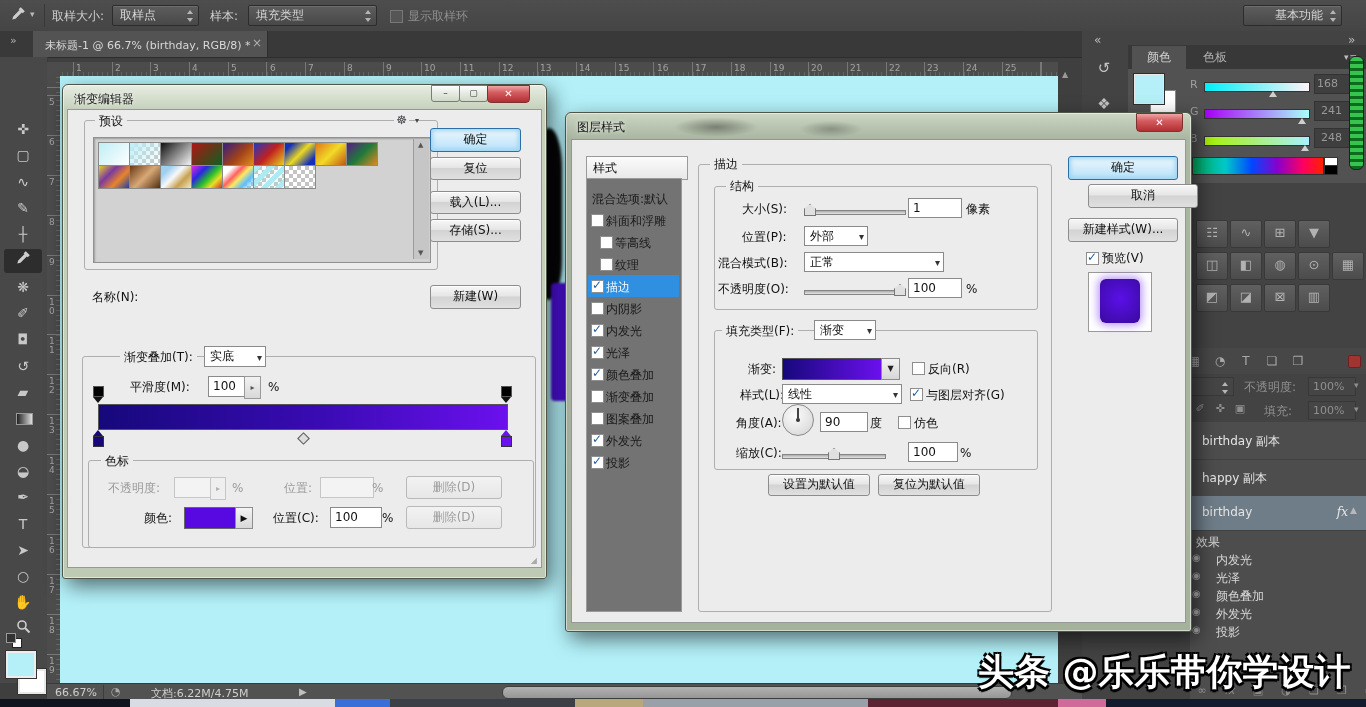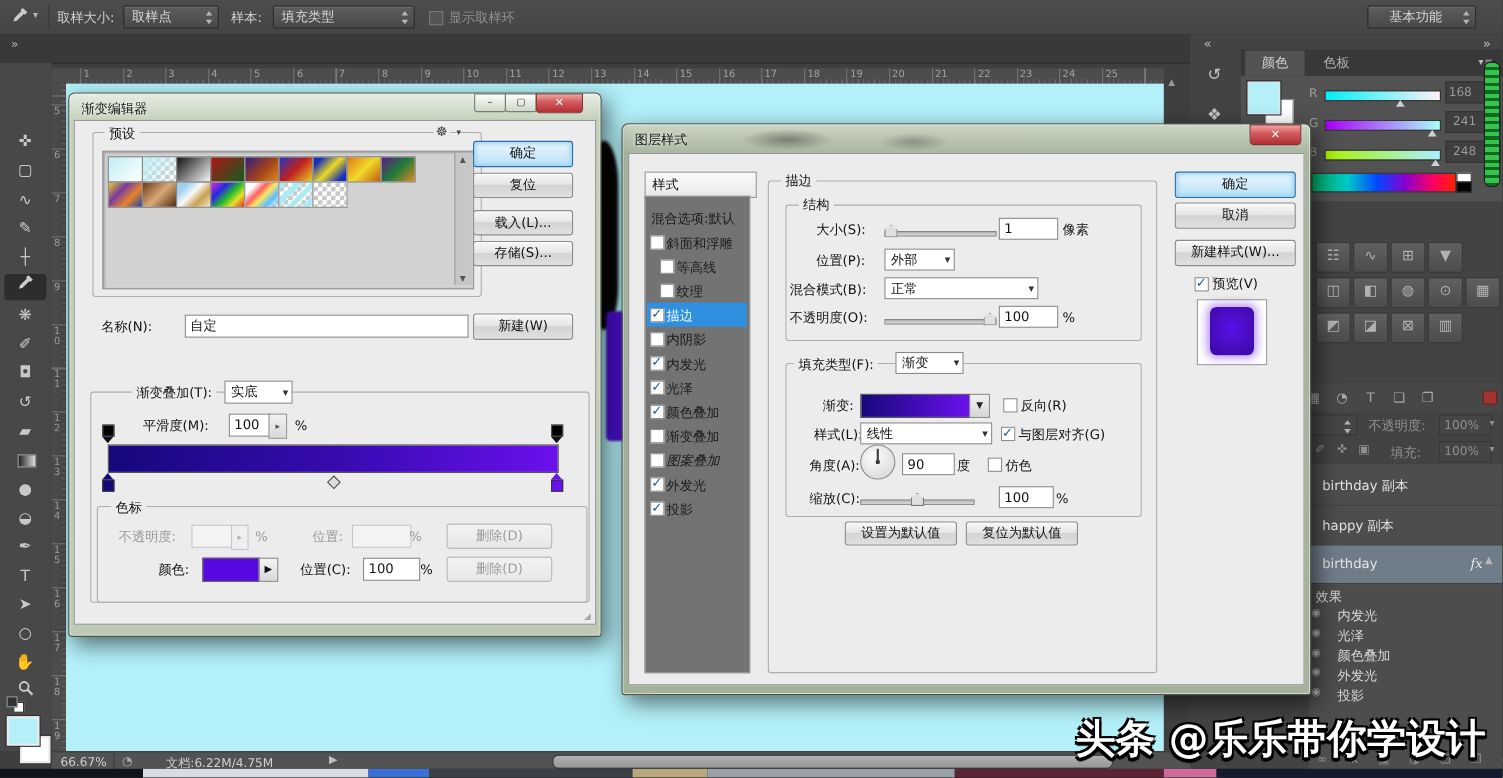--- a/index.html
+++ b/index.html
@@ -82,28 +82,32 @@
       <span>取样点</span>
       <span class="spin"></span>
     </div>
     <span class="dk" style="left:210px;top:9px">样本:</span>
     <div class="dcombo" style="left:248px;top:5px;width:102px;height:19px">
       <span>填充类型</span>
       <span class="spin"></span>
     </div>
     <span class="cb dkcb" style="left:390px;top:10px"></span>
     <span class="dk dim" style="left:408px;top:9px">显示取样环</span>
-    <div class="dcombo" style="left:1243px;top:5px;width:72px;height:19px;text-align:center">
+    <div class="dcombo" style="left:1243px;top:5px;width:72px;height:19px;text-align:right">
       <span>基本功能</span>
       <span class="spin"></span>
     </div>
   </div>
 
   <div class="abs" id="tab-bar" style="left:0;top:31px;width:1082px;height:26px;background:#393939;border-bottom:1px solid #2d2d2d">
     <span class="abs" style="left:10px;top:3px;color:#b0b0b0;font-size:11px">»</span>
+    <div class="abs" style="left:33px;top:0;width:234px;height:26px;background:#535353;border-right:1px solid #2d2d2d">
+      <span class="abs" style="left:12px;top:7px;font-size:11px;color:#d8d8d8;white-space:nowrap">未标题-1 @ 66.7% (birthday, RGB/8) *</span>
+      <span class="abs" style="left:219px;top:5px;font-size:12px;color:#b0b0b0">×</span>
+    </div>
   </div>
 
   <div class="abs" id="tool-panel" style="left:0;top:57px;width:47px;height:626px;background:#484848;border-right:1px solid #393939">
     <div class="abs" style="left:6px;top:576px;width:16px;height:14px">
       <span class="abs" style="left:6px;top:5px;width:8px;height:8px;background:#fff;border:1px solid #222"></span>
       <span class="abs" style="left:0;top:0;width:8px;height:8px;background:#333;border:1px solid #999"></span>
     </div>
     <div class="abs" id="bg-swatch" style="left: 18px; top: 612px; width: 24px; height: 21px; border: 2px solid rgb(232, 232, 232); outline: rgb(51, 51, 51) solid 1px; background: rgb(255, 255, 255);"></div>
     <div class="abs" id="fg-swatch" style="left: 6px; top: 594px; width: 26px; height: 23px; border: 2px solid rgb(237, 237, 237); outline: rgb(51, 51, 51) solid 1px; background: rgb(181, 239, 247);"></div>
     <span class="tool" style="left:4px;top:644px">◎</span>
@@ -353,21 +357,20 @@
             <div class="abs" style="left: 190px; top: 27px; width: 30px; height: 22px; border: 1px solid rgb(138, 138, 138); background-color: rgb(255, 255, 255); background-image: linear-gradient(45deg, rgb(196, 196, 196) 25%, transparent 25%, transparent 75%, rgb(196, 196, 196) 75%), linear-gradient(45deg, rgb(196, 196, 196) 25%, transparent 25%, transparent 75%, rgb(196, 196, 196) 75%); background-size: 8px 8px, 8px 8px; background-position: 0px 0px, 4px 4px;"></div>
           </div>
       </div>
 
       <div class="wbtn foc" style="left:362px;top:18px;width:89px;height:22px;line-height:21px"><span>确定</span></div>
       <div class="wbtn" style="left:362px;top:47px;width:89px;height:21px;line-height:20px"><span>复位</span></div>
       <div class="wbtn" style="left:362px;top:81px;width:89px;height:21px;line-height:20px"><span>载入(L)...</span></div>
       <div class="wbtn" style="left:362px;top:109px;width:89px;height:21px;line-height:20px"><span>存储(S)...</span></div>
 
       <span class="lb" style="left:24px;top:180px">名称(N):</span>
-      <div class="fld" style="left:100px;top:176px;width:248px;height:19px"><span>自定</span></div>
       <div class="wbtn" style="left:362px;top:175px;width:89px;height:22px;line-height:21px"><span>新建(W)</span></div>
 
       <div class="grp" style="left:14px;top:246px;width:452px;height:190px"></div>
       <span class="leg" style="left:52px;top:239px">渐变叠加(T):</span>
       <div class="combo" style="left:136px;top:236px;width:40px;height:19px"><span>实底</span></div>
       <span class="lb" style="left:62px;top:270px">平滑度(M):</span>
       <div class="fld" style="left:140px;top:266px;width:28px;height:19px"><span>100</span></div>
       <div class="abs" style="left:176px;top:266px;width:15px;height:21px;background:linear-gradient(#f2f2f2,#d8d8d8);border:1px solid #999;color:#555;font-size:8px;text-align:center;line-height:21px">▸</div>
       <span class="lb" style="left:200px;top:270px">%</span>
 
@@ -455,21 +458,21 @@
             <div class="abs" style="left: 18px; top: 4px; font-size: 12px; white-space: nowrap; color: rgb(26, 26, 26);">光泽</div>
           </div>
           <div class="abs" style="left: 1px; top: 184px; width: 91px; height: 22px;">
             <div class="cb on" style="left: 3px; top: 5px;"></div>
             <div class="abs" style="left: 18px; top: 4px; font-size: 12px; white-space: nowrap; color: rgb(26, 26, 26);">颜色叠加</div>
           </div>
           <div class="abs" style="left: 1px; top: 206px; width: 91px; height: 22px;">
             <div class="cb" style="left: 3px; top: 5px;"></div>
             <div class="abs" style="left: 18px; top: 4px; font-size: 12px; white-space: nowrap; color: rgb(26, 26, 26);">渐变叠加</div>
           </div>
-          <div class="abs" style="left: 1px; top: 228px; width: 91px; height: 22px; font-style: italic;">
+          <div class="abs" style="left: 1px; top: 228px; width: 91px; height: 22px;">
             <div class="cb" style="left: 3px; top: 5px;"></div>
             <div class="abs" style="left: 18px; top: 4px; font-size: 12px; white-space: nowrap; color: rgb(26, 26, 26);">图案叠加</div>
           </div>
           <div class="abs" style="left: 1px; top: 250px; width: 91px; height: 22px;">
             <div class="cb on" style="left: 3px; top: 5px;"></div>
             <div class="abs" style="left: 18px; top: 4px; font-size: 12px; white-space: nowrap; color: rgb(26, 26, 26);">外发光</div>
           </div>
           <div class="abs" style="left: 1px; top: 272px; width: 91px; height: 22px;">
             <div class="cb on" style="left: 3px; top: 5px;"></div>
             <div class="abs" style="left: 18px; top: 4px; font-size: 12px; white-space: nowrap; color: rgb(26, 26, 26);">投影</div>
@@ -524,21 +527,21 @@
       <span class="lb" style="left:164px;top:306px">缩放(C):</span>
       <div class="track" style="left:210px;top:314px;width:102px"></div>
       <span class="thumb" style="left:256px;top:308px"></span>
       <div class="fld" style="left:336px;top:302px;width:40px;height:18px;line-height:18px"><span>100</span></div>
       <span class="lb" style="left:388px;top:306px">%</span>
 
       <div class="wbtn" style="left:196px;top:334px;width:100px;height:20px;line-height:19px"><span>设置为默认值</span></div>
       <div class="wbtn" style="left:306px;top:334px;width:100px;height:20px;line-height:19px"><span>复位为默认值</span></div>
 
       <div class="wbtn foc" style="left:496px;top:16px;width:108px;height:22px;line-height:21px"><span>确定</span></div>
-      <div class="wbtn" style="left:496px;top:44px;width:108px;height:22px;line-height:21px"><span>取消</span></div>
+      <div class="wbtn" style="left:516px;top:44px;width:108px;height:22px;line-height:21px"><span>取消</span></div>
       <div class="wbtn" style="left:496px;top:78px;width:108px;height:22px;line-height:21px"><span>新建样式(W)...</span></div>
       <span class="cb on" style="left:514px;top:112px"></span>
       <span class="lb" style="left:530px;top:111px">预览(V)</span>
       <div class="abs" style="left:516px;top:132px;width:62px;height:58px;background:#fff;border:1px solid #9a9a9a">
         <div class="abs" id="ls-preview" style="left: 11px; top: 6px; width: 40px; height: 44px; border-radius: 6px; background: radial-gradient(circle at 50% 45%, rgb(90, 16, 232), rgb(58, 10, 158)); box-shadow: rgba(110, 40, 240, 0.5) 0px 0px 8px 2px;"></div>
       </div>
     </div>
   </div>
 
   <div class="abs" style="left:978px;top:648px;z-index:60;font-size:36px;font-weight:900;color:#fff;white-space:nowrap;

